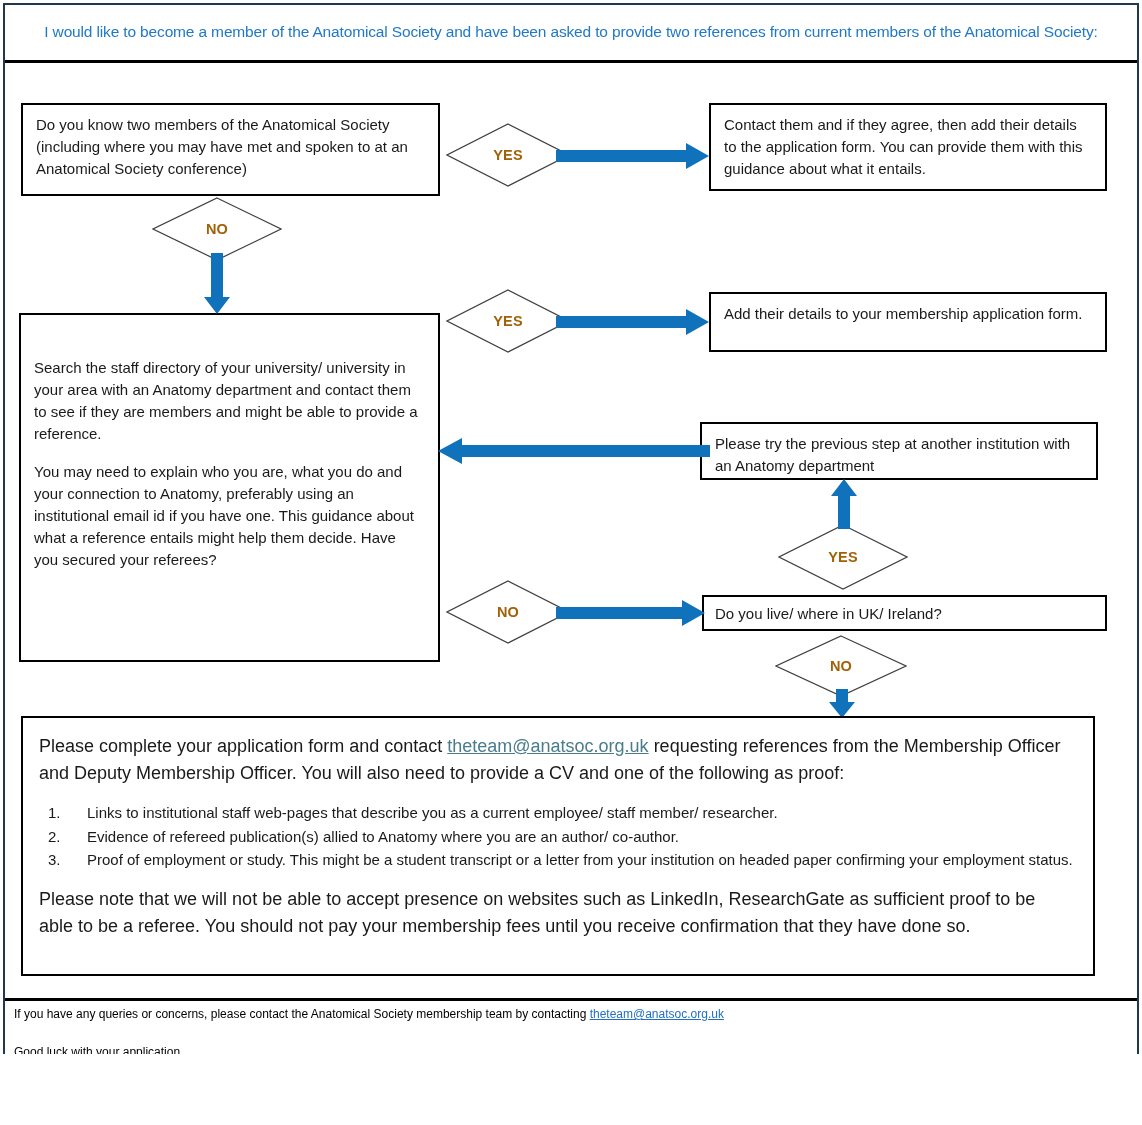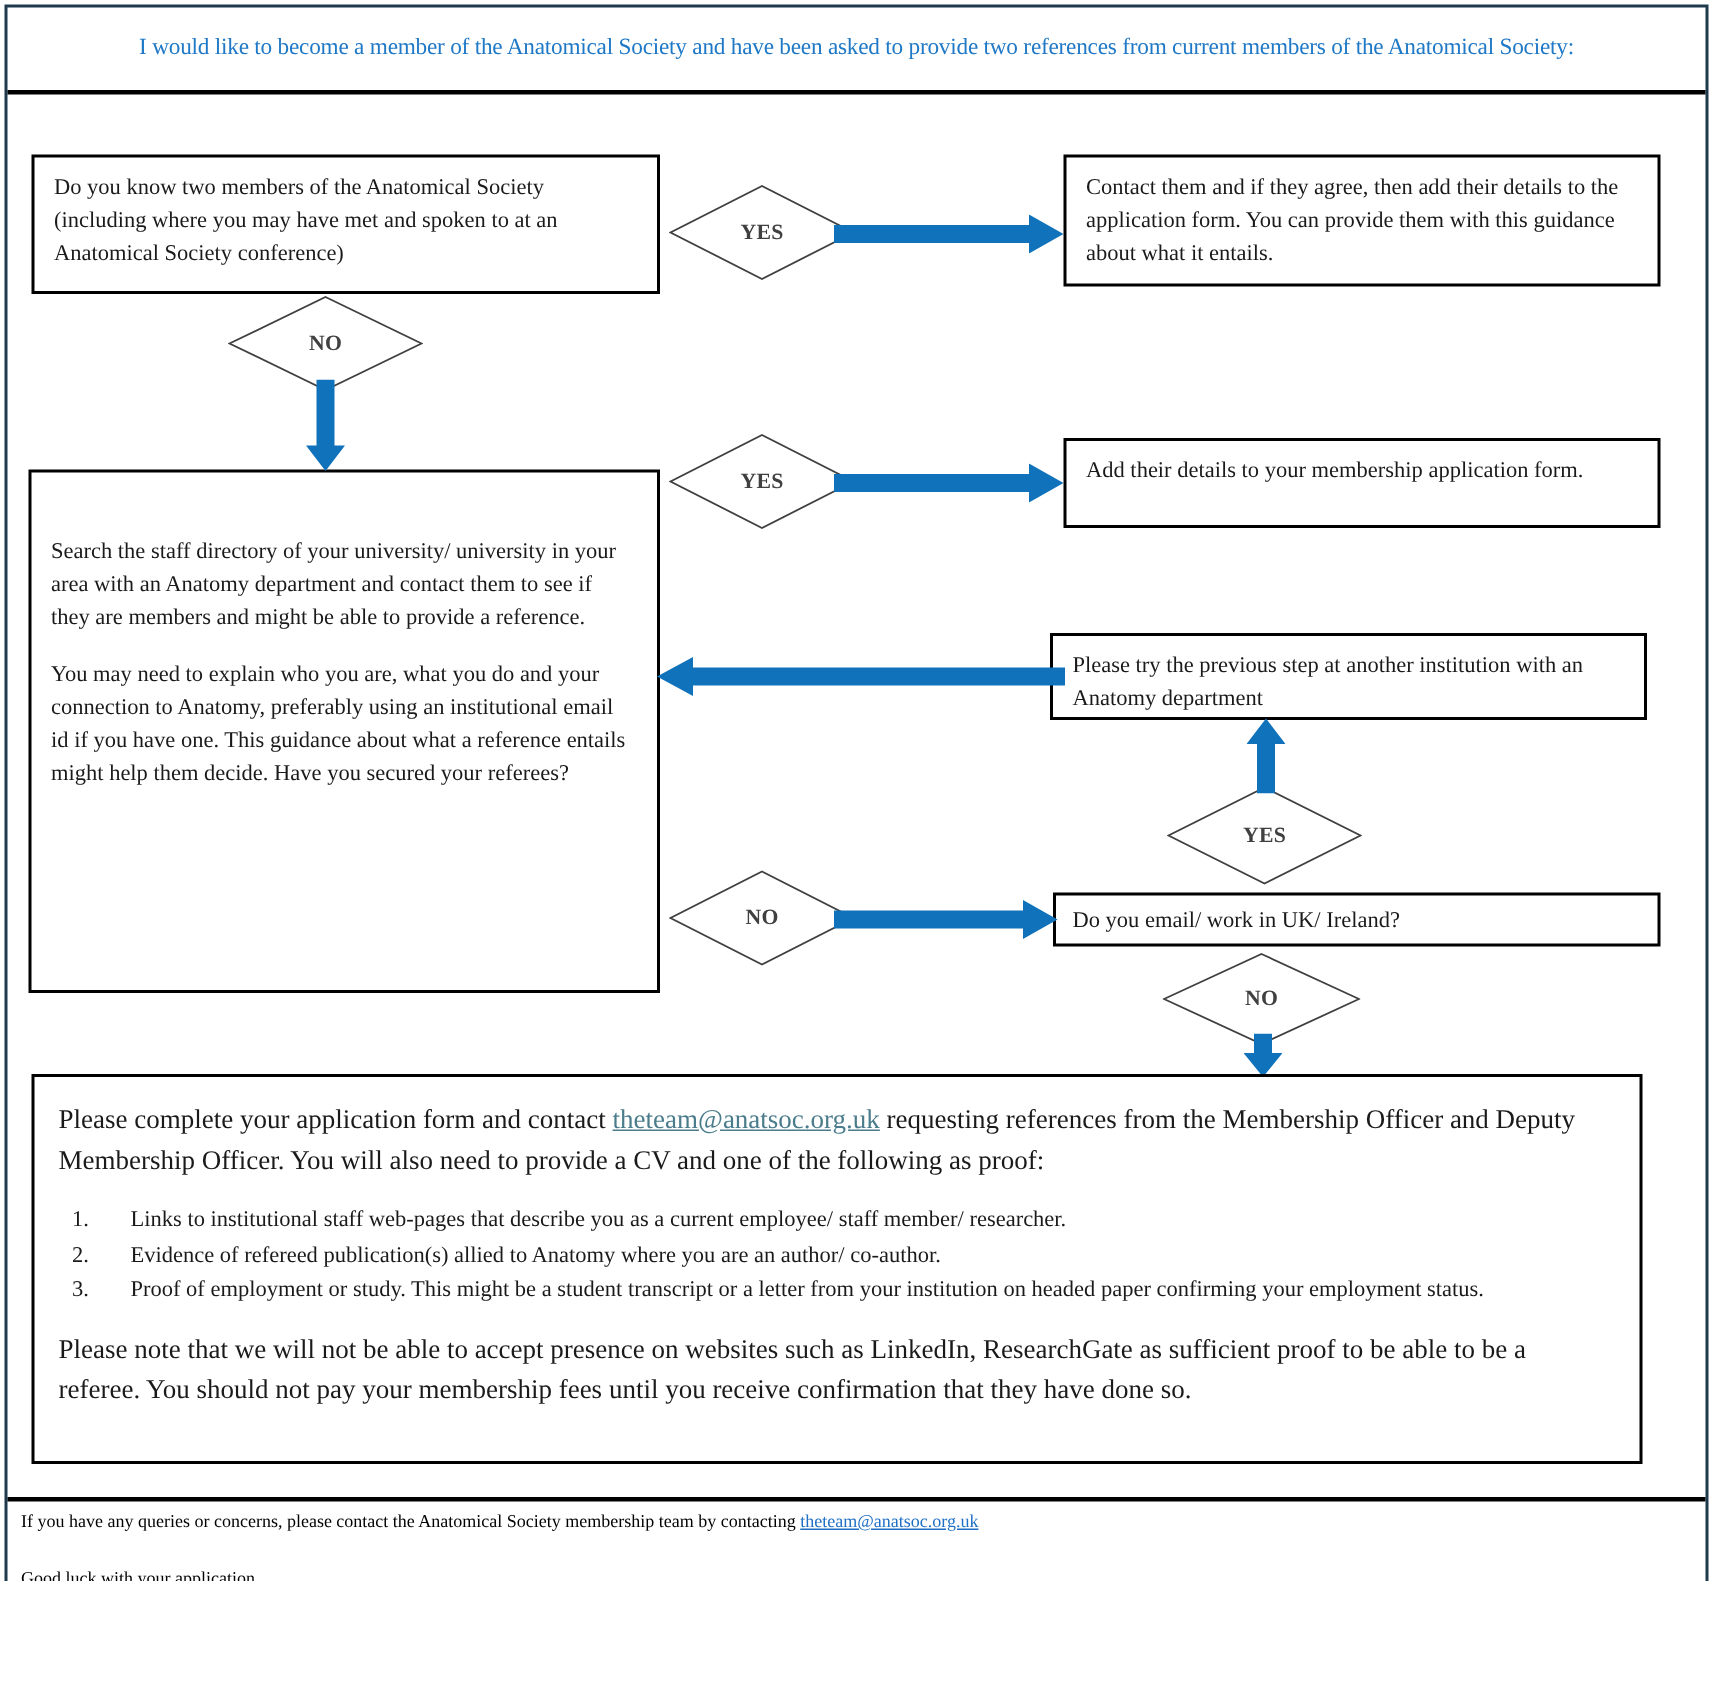--- a/index.html
+++ b/index.html
@@ -12,21 +12,20 @@
     color: #000000;
   }
 
   #page {
     position: relative;
     width: 1142px;
     height: 1054px;
     box-sizing: border-box;
     overflow: hidden;
     background: #ffffff;
-    font-family: Liberation Serif, serif;
   }
 
   
   .outer-frame {
     position: absolute;
     left: 3px;
     top: 3px;
     width: 1136px;
     height: 1119px;
     box-sizing: border-box;
@@ -88,21 +87,21 @@
   .diamond .dshape {
     position: absolute;
     left: 0; top: 0;
     width: 100%;
     height: 100%;
   }
   .diamond .dlabel {
     position: relative;
     font-size: 14.5px;
     font-weight: bold;
-    color: #404040;
+    color: #a16207;
     z-index: 2;
     letter-spacing: 0.2px;
   }
 
   
   .arrow {
     position: absolute;
   }
   .arrow svg { display: block; }
 
@@ -186,21 +185,21 @@
 
   <div class="box" id="box-add-details">Add their details to your membership application form.</div>
 
   <div class="box" id="box-search">
     <p>Search the staff directory of your university/ university in your area with an Anatomy department and contact them to see if they are members and might be able to provide a reference.</p>
     <p>You may need to explain who you are, what you do and your connection to Anatomy, preferably using an institutional email id if you have one. This guidance about what a reference entails might help them decide. Have you secured your referees?</p>
   </div>
 
   <div class="box" id="box-prev-step">Please try the previous step at another institution with an Anatomy department</div>
 
-  <div class="box" id="box-uk-ireland">Do you email/ work in UK/ Ireland?</div>
+  <div class="box" id="box-uk-ireland">Do you live/ where in UK/ Ireland?</div>
 
   <div class="diamond" style="left:446px; top:123px; width:124px; height:64px;">
     <svg class="dshape" viewBox="0 0 124 64" preserveAspectRatio="none">
       <polygon points="62,1 123,32 62,63 1,32" fill="#ffffff" stroke="#404040" stroke-width="1.2"></polygon>
     </svg>
     <span class="dlabel">YES</span>
   </div>
 
   <div class="diamond" style="left:152px; top:197px; width:130px; height:64px;">
     <svg class="dshape" viewBox="0 0 130 64" preserveAspectRatio="none">

